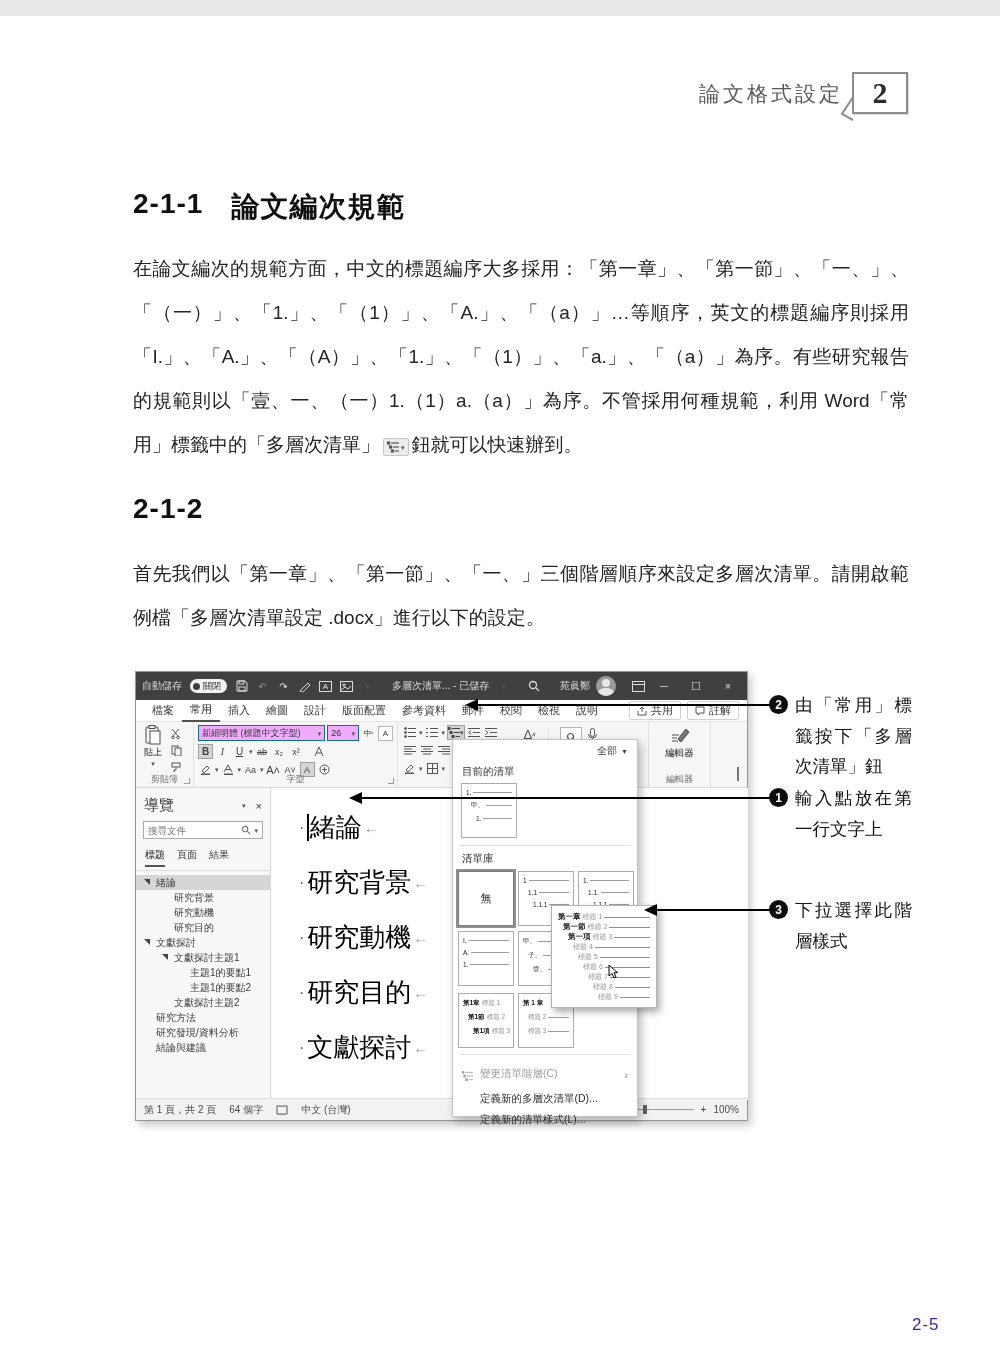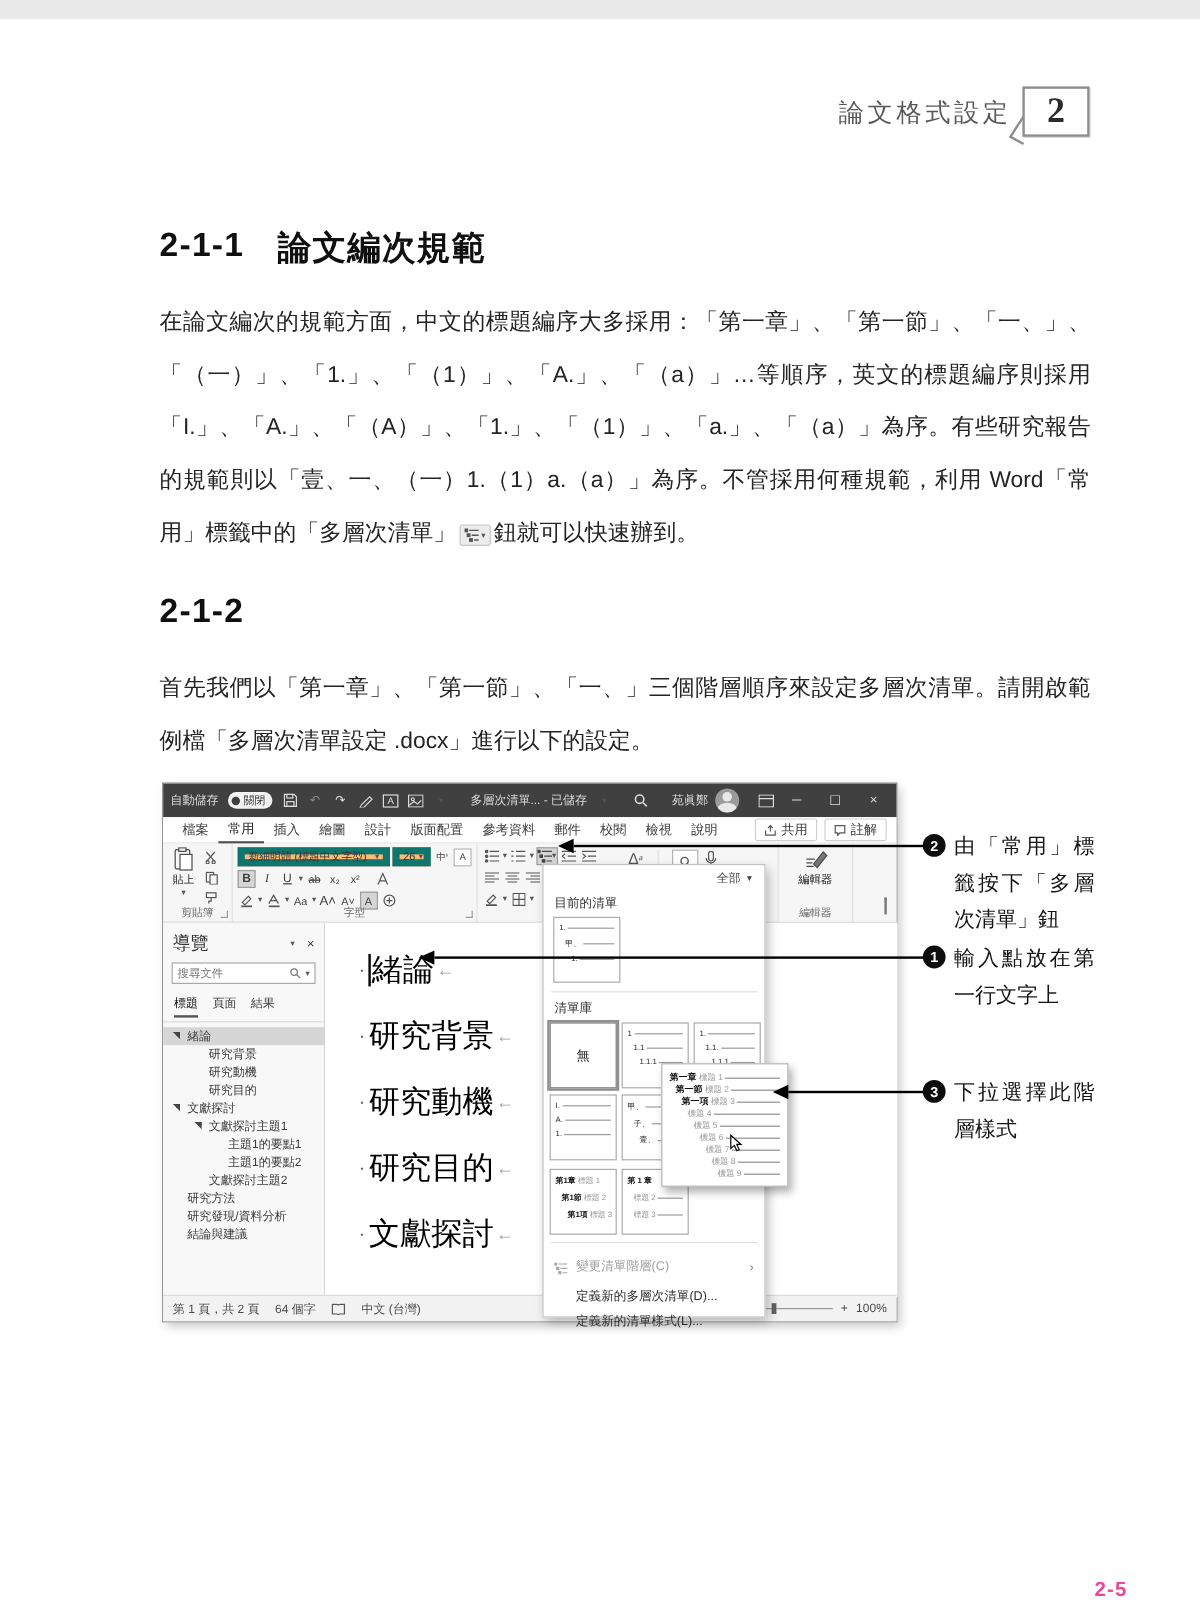--- a/index.html
+++ b/index.html
@@ -12,21 +12,21 @@
 .badge{left:852px;top:56px;width:56px;height:42px;border:2px solid #8d8d8d;background:#fff;display:flex;align-items:center;justify-content:center;font-family:"Liberation Serif",serif;font-weight:bold;font-size:30px;color:#2c2c2c;box-shadow:1px 1px 0 #ddd}
 .badge-flap{left:838px;top:80px}
 
 
 .sec-h{left:133px;font-size:28px;font-weight:bold;color:#101010;letter-spacing:1px;display:flex;gap:28px}
 .para{left:133px;width:776px;font-size:19px;line-height:44px;text-align:justify;color:#242424}
 .indent2{text-indent:39px;display:block}
 .inline-mlist{display:inline-flex;align-items:center;gap:2px;background:#ececec;border:1px solid #c6c6c6;border-radius:2px;padding:2px 3px;vertical-align:-2px;margin:0 3px}
 
 
-.ww{left:135px;top:636px;width:613px;height:450px;background:#fff;border:1px solid #979797;box-shadow:3px 4px 8px rgba(0,0,0,.22);font-size:11px}
+.ww{left:135px;top:655px;width:613px;height:450px;background:#fff;border:1px solid #979797;box-shadow:3px 4px 8px rgba(0,0,0,.22);font-size:11px}
 .tb{height:28px;background:#404040;color:#dcdcdc;display:flex;align-items:center;padding:0 6px;gap:8px;font-size:10px}
 .pill{background:#f2f2f2;color:#333;border-radius:9px;height:14px;padding:0 6px 0 3px;display:flex;gap:3px;align-items:center;font-size:9px}
 .pill .dot{width:7px;height:7px;background:#3d3d3d;border-radius:50%}
 .tbi{display:flex;align-items:center;justify-content:center;min-width:13px;color:#e2e2e2}
 .tbi.dim{color:#8b8b8b}
 .tb-title{margin-left:10px;white-space:nowrap}
 .tb-user{margin-left:auto;display:flex;align-items:center;gap:6px}
 .avatar{width:20px;height:20px;border-radius:50%;background:#9b9b9b;position:relative;overflow:hidden}
 .avatar::before{content:"";position:absolute;left:6px;top:3px;width:8px;height:8px;border-radius:50%;background:#e8e8e8}
 .avatar::after{content:"";position:absolute;left:2px;top:12px;width:16px;height:10px;border-radius:50%;background:#e8e8e8}
@@ -37,21 +37,21 @@
 .tab.active{border-bottom:2px solid #505050;color:#222}
 .tab-sp{flex:1}
 .tbtn{display:flex;align-items:center;gap:4px;border:1px solid #d0d0d0;border-radius:2px;padding:1px 7px;margin-left:6px;white-space:nowrap}
 
 .ribbon{position:relative;height:66px;background:#f6f6f6;border-bottom:1px solid #d8d8d8;display:flex}
 .grp{position:relative;border-right:1px solid #e1e1e1;padding:3px 4px 13px;display:flex;gap:3px}
 .grp-label{position:absolute;bottom:1px;left:0;right:0;text-align:center;font-size:9px;color:#6b6b6b}
 .launcher{position:absolute;bottom:3px;right:3px;width:6px;height:6px;border-right:1px solid #9a9a9a;border-bottom:1px solid #9a9a9a}
 .col{display:flex;flex-direction:column;align-items:center;gap:1px}
 .r{display:flex;align-items:center;gap:2px;height:17px}
-.sel{border:6px solid #0f766e;background:#fdba74;height:16px;display:flex;align-items:center;gap:3px;padding:0 3px;font-size:9px;color:#333;white-space:nowrap}
+.sel{border:1px solid #0f766e;background:#f0abfc;height:16px;display:flex;align-items:center;gap:3px;padding:0 3px;font-size:9px;color:#333;white-space:nowrap}
 .mini{min-width:15px;height:15px;display:flex;align-items:center;justify-content:center;font-size:10px;color:#3f3f3f}
 .mini.hl{background:#d5d5d5;border:1px solid #9e9e9e}
 .mini.boxed{border:1px solid #b5b5b5;background:#fff}
 .caret{font-size:7px;color:#555;line-height:1}
 .chev-up{width:7px;height:7px;border-left:2px solid #777;border-top:2px solid #777;transform:rotate(45deg)}
 
 
 .navp{position:absolute;left:0;top:116px;width:135px;height:312px;background:#f8f8f8;border-right:1px solid #d6d6d6;font-size:10px;color:#3a3a3a}
 .nav-head{display:flex;align-items:center;padding:8px 8px 4px;font-size:15px;color:#333}
 .nav-head .sp{flex:1}
@@ -105,21 +105,21 @@
 .pl .s{color:#979797}
 .pl .tl{flex:1;border-top:1px solid #8f8f8f;min-width:3px}
 .pvcur{position:absolute;left:56px;top:58px;z-index:7}
 
 
 .arrow{position:absolute;border-top:2px solid #000;z-index:9}
 .ahead{position:absolute;left:-13px;top:-7.5px;width:0;height:0;border:6.5px solid transparent;border-right:13px solid #000;border-left:0}
 .bnum{position:absolute;width:19px;height:19px;border-radius:50%;background:#0d0d0d;color:#fff;font-size:12px;font-weight:bold;display:flex;align-items:center;justify-content:center;z-index:9}
 .ann{position:absolute;left:795px;width:117px;font-size:17.5px;line-height:30.5px;color:#141414;z-index:9;text-align:justify}
 
-.pgnum{left:912px;top:1299px;font-size:17px;color:#ec4899;font-weight:bold;letter-spacing:1px}
+.pgnum{left:912px;top:1299px;font-size:17px;color:#4c1d95;font-weight:normal;letter-spacing:1px}
 svg{display:block}
 </style>
 </head>
 <body>
 
 <div class="page">
 
   <div class="abs hdr-title">論文格式設定</div>
   <div class="abs badge">
     <span>2</span>

